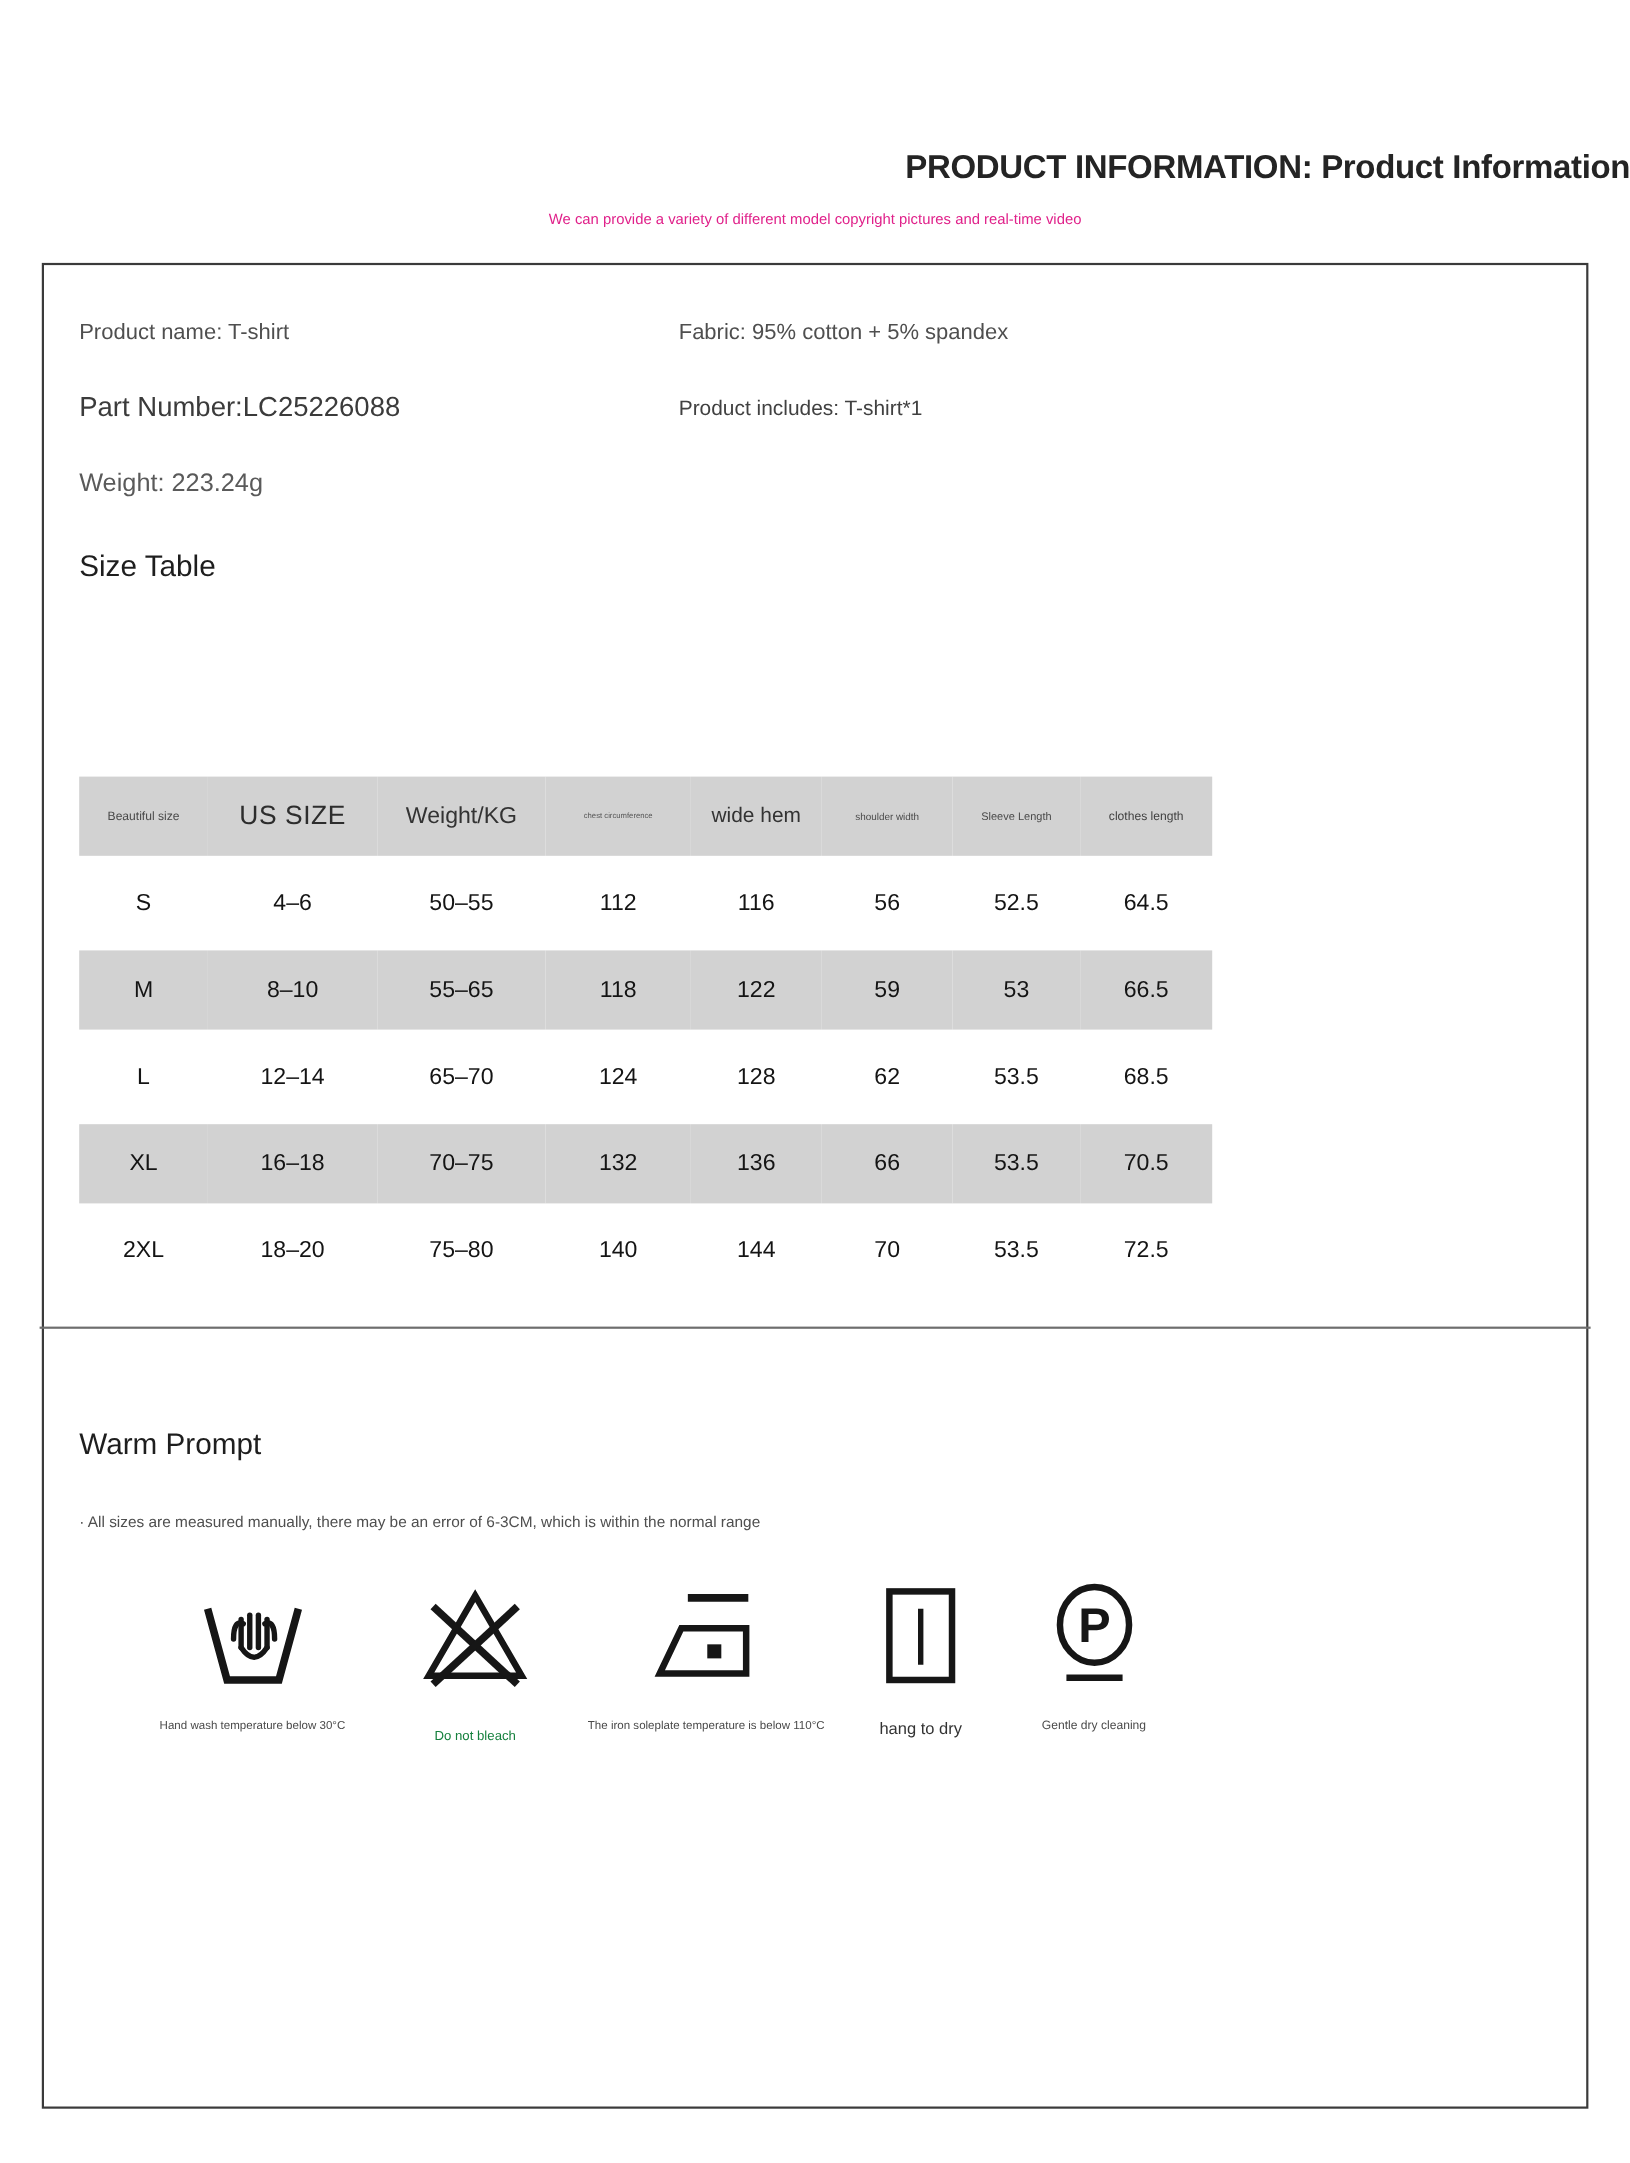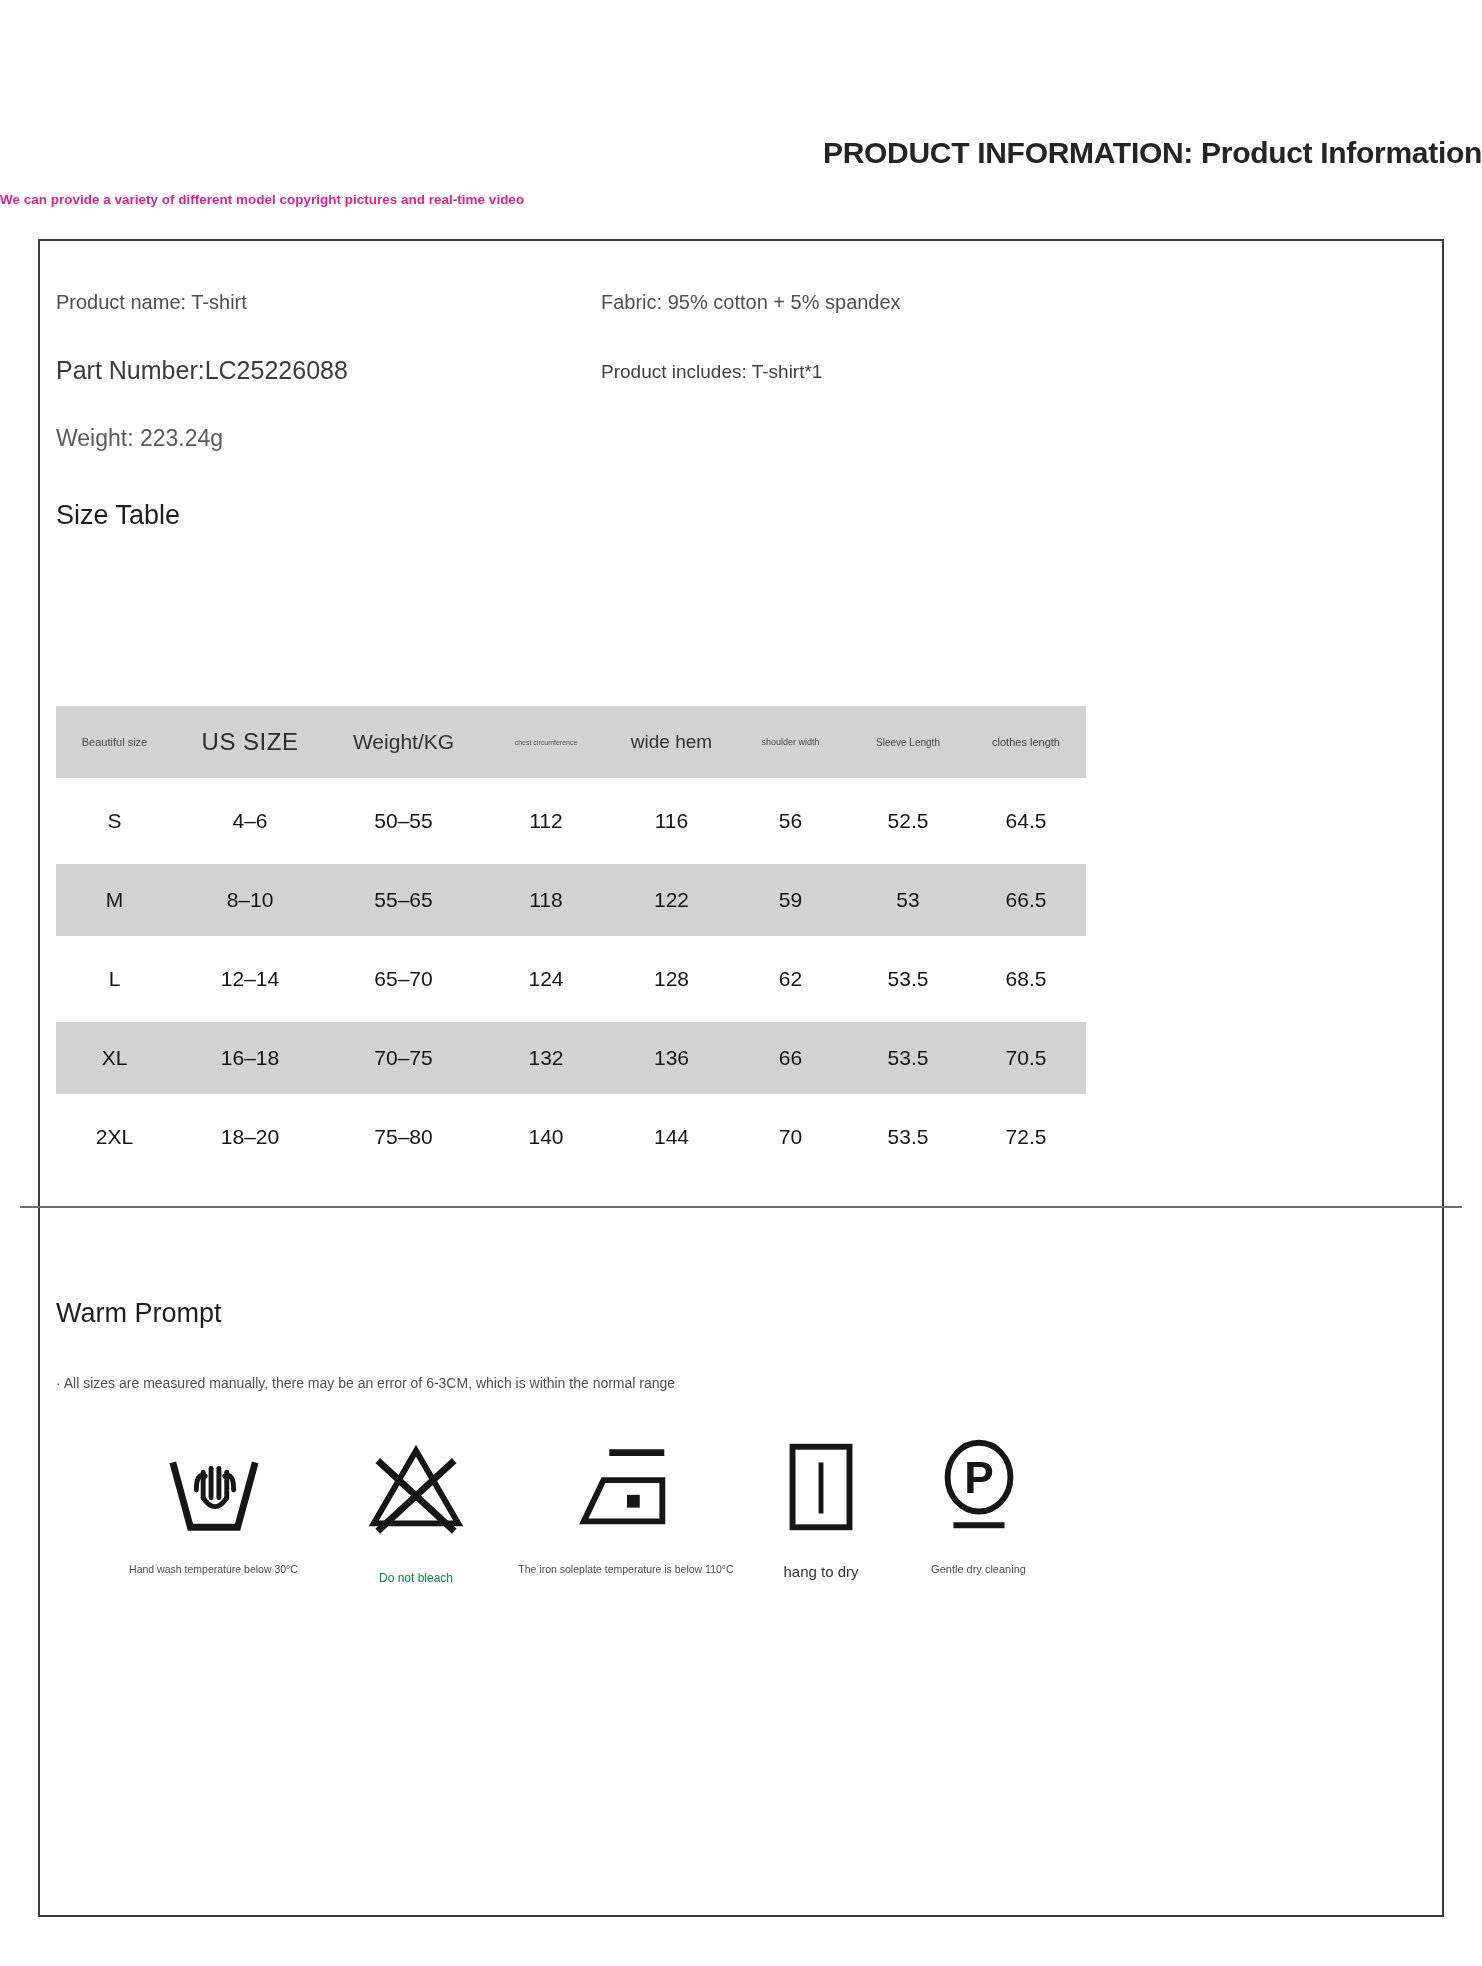--- a/index.html
+++ b/index.html
@@ -5,26 +5,26 @@
   html,body{margin:0;padding:0;}
   body{
     width:1482px;height:1966px;background:#ffffff;position:relative;
     font-family:"Liberation Sans", sans-serif;color:#333;overflow:hidden;
   }
   .page-title{
     margin:136px 0 0;text-align:right;font-size:30px;font-weight:700;
     color:#242424;letter-spacing:-0.3px;
   }
   .page-subtitle{
-    margin-top:22px;text-align:left;font-size:13.5px;font-weight:700;
+    margin-top:22px;text-align:center;font-size:13.5px;font-weight:400;
     color:#e0218a;
   }
   .info-box{
     box-sizing:border-box;width:1406px;height:1678px;margin:32px auto 0;
-    border:2px solid #3a3a3a;padding:0 16px;background:#fff;
+    border:2px solid #3a3a3a;padding:0 32px;background:#fff;
   }
   .spec-row{display:flex;align-items:flex-start;}
   .spec-left{width:545px;flex:0 0 545px;}
   .row-1{margin-top:50px;}
   .row-2{margin-top:42px;}
   .row-3{margin-top:40px;}
   .row-4{margin-top:38px;}
   .product-name,.fabric{font-size:20px;color:#4f4f4f;}
   .part-number{font-size:25px;color:#3b3b3b;}
   .includes{font-size:19px;color:#414141;margin-top:5px;}

